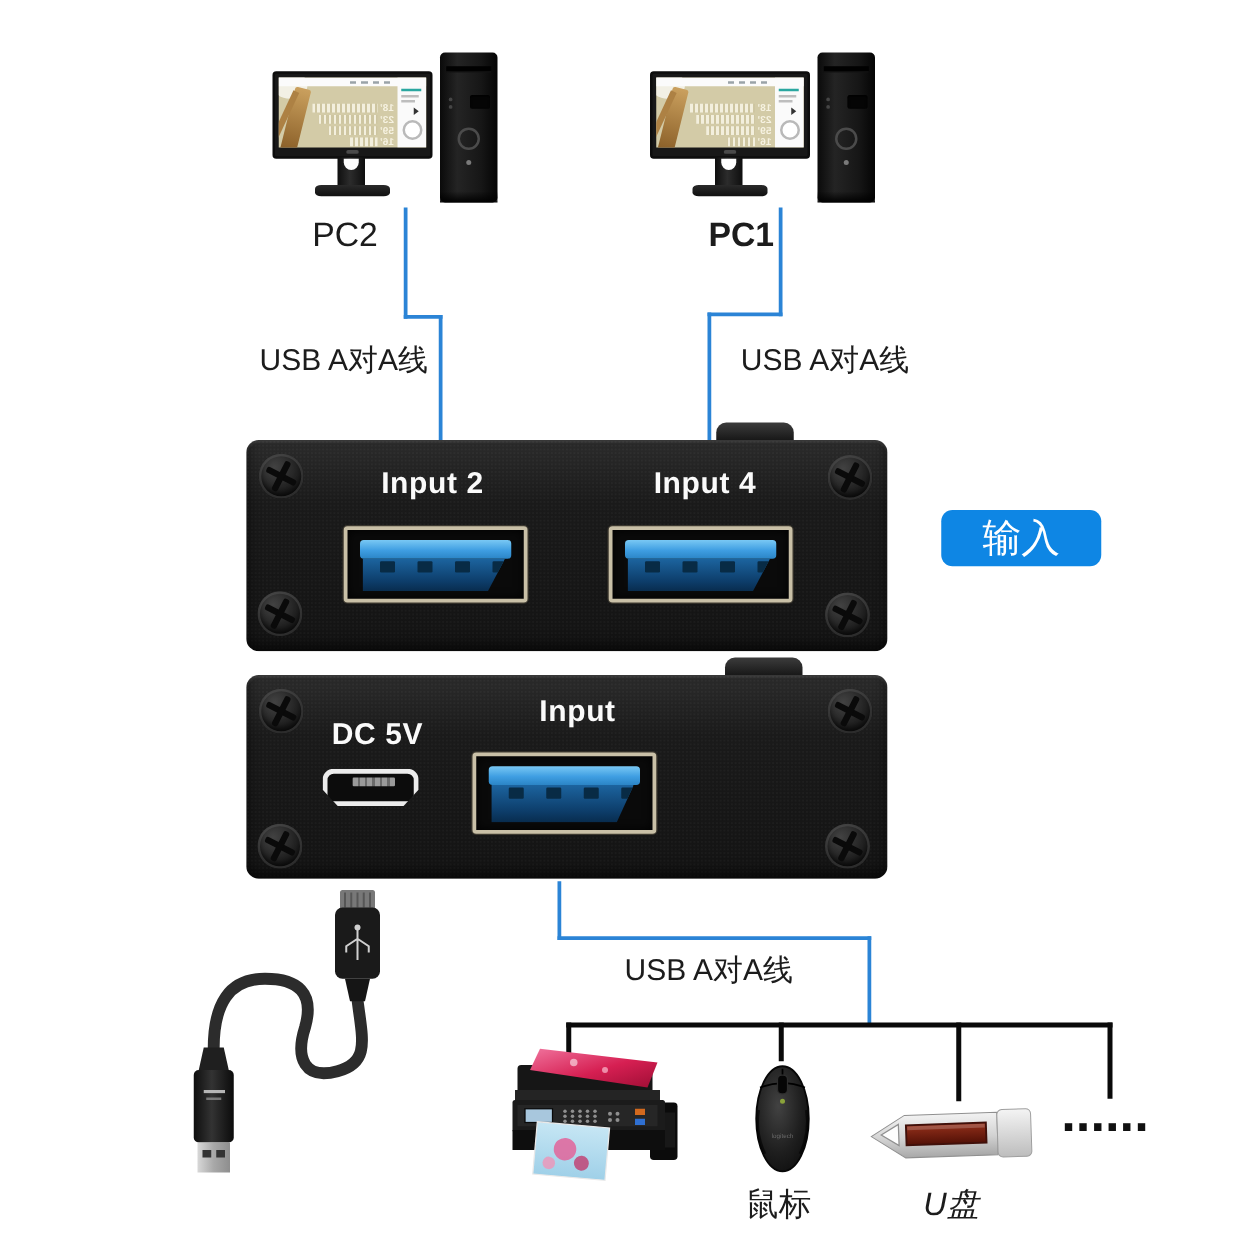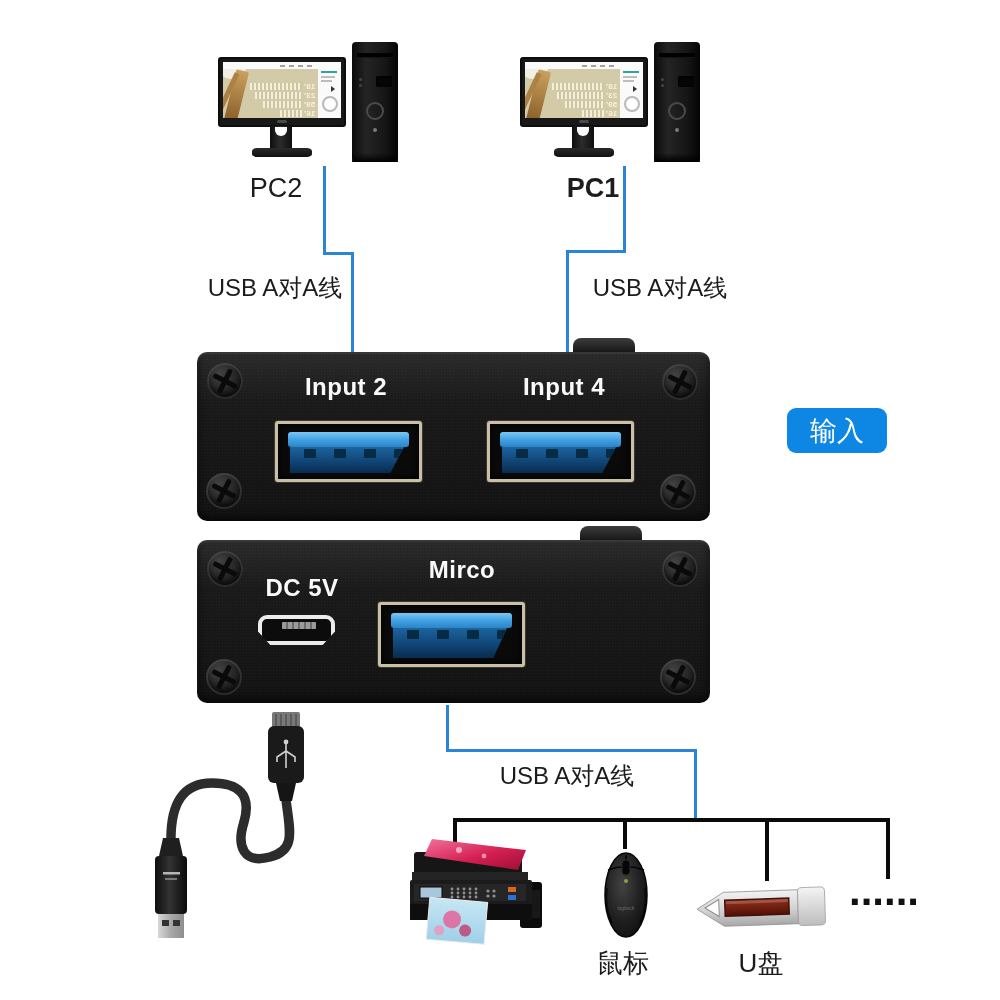--- a/index.html
+++ b/index.html
@@ -76,22 +76,22 @@
                background:linear-gradient(180deg,#1c649f,#0d3d6a 70%,#082c4e);
                clip-path:polygon(0 0,100% 0,88% 100%,0 100%);}
   .pin{position:absolute;top:2px;width:12px;height:9px;background:#082b45;border-radius:1px;}
 
   .micro{position:absolute;left:258px;top:615px;width:77px;height:30px;box-sizing:border-box;
          background:#0c0c0c;border:4px solid #ececec;border-radius:9px;
          clip-path:polygon(0 0,100% 0,100% 55%,84% 100%,16% 100%,0 55%);}
   .micro-strip{position:absolute;left:20px;top:3px;width:34px;height:7px;border-radius:1px;
          background:repeating-linear-gradient(90deg,#9a9a9a 0 4px,#6a6a6a 4px 6px);}
 
-  .badge{position:absolute;left:753px;width:100px;height:45px;border-radius:9px;background:#0e86e4;
-         color:#ffffff;font-size:27px;display:flex;align-items:center;justify-content:center;margin-left:34px;}
+  .badge{position:absolute;left:753px;width:128px;height:45px;border-radius:9px;background:#0e86e4;
+         color:#ffffff;font-size:31px;display:flex;align-items:center;justify-content:center;}
 
   .dots{position:absolute;left:849px;top:868px;width:90px;height:45px;line-height:45px;
         font-size:42px;font-weight:bold;color:#111;letter-spacing:0px;}
 </style>
 </head>
 <body>
 
 <div class="stage">
 
   <div>
@@ -234,21 +234,21 @@
     </div>
   </div>
   <div class="badge" style="top:408px;">输入</div>
 
   <div class="knob" style="left:580px;top:526px;"></div>
   <div class="panel" style="top:540px;height:163px;">
     <div class="screw" style="left:10px;top:11px;"></div>
     <div class="screw" style="left:9px;top:119px;"></div>
     <div class="screw" style="left:465px;top:11px;"></div>
     <div class="screw" style="left:463px;top:119px;"></div>
-    <div class="port-lbl" style="left:200px;top:16px;">Mirco</div>
+    <div class="port-lbl" style="left:200px;top:16px;">Input</div>
     <div class="port-lbl" style="left:50px;top:34px;width:110px;">DC 5V</div>
   </div>
   <div class="micro">
     <div class="micro-strip"></div>
   </div>
   <div class="usb-port" style="left:378px;top:602px;height:65px;">
     <div class="tongue-top"></div>
     <div class="tongue-body" style="height:30px;">
       <div class="pin" style="left:14px;"></div>
       <div class="pin" style="left:44px;"></div>
@@ -391,17 +391,17 @@
         <stop offset="0" stop-color="#f4f4f4"></stop>
           <stop offset="1" stop-color="#bdbdbd"></stop>
       </linearGradient>
     </defs>
     <polygon points="3,22 30,6 104,6 104,40 30,40" fill="url(#gs)" stroke="#8f8f8f" stroke-width=".8"></polygon>
     <polygon points="11,21 25,13 25,30" fill="#fdfdfd" stroke="#909090"></polygon>
     <rect x="31" y="14" width="64" height="16" fill="url(#gw)" stroke="#40100a" stroke-width="1.5"></rect>
     <rect x="32" y="15" width="62" height="3" fill="#ffffff" opacity=".2"></rect>
     <rect x="104" y="4" width="27" height="38" rx="4" fill="url(#gc)" stroke="#9e9e9e" stroke-width=".8"></rect>
   </svg>
-  <div class="lbl" style="left:711px;top:946px;width:100px;">U盘</div>
+  <div class="lbl" style="left:711px;top:946px;width:100px;font-style:italic;">U盘</div>
 
   <div class="dots">......</div>
 
 </div>
 
 </body></html>

